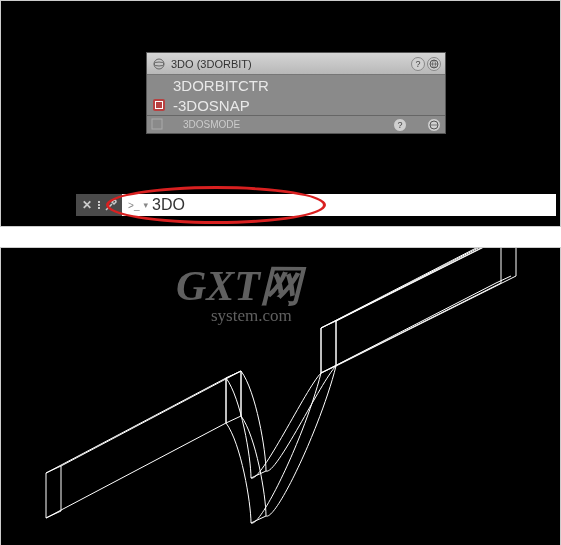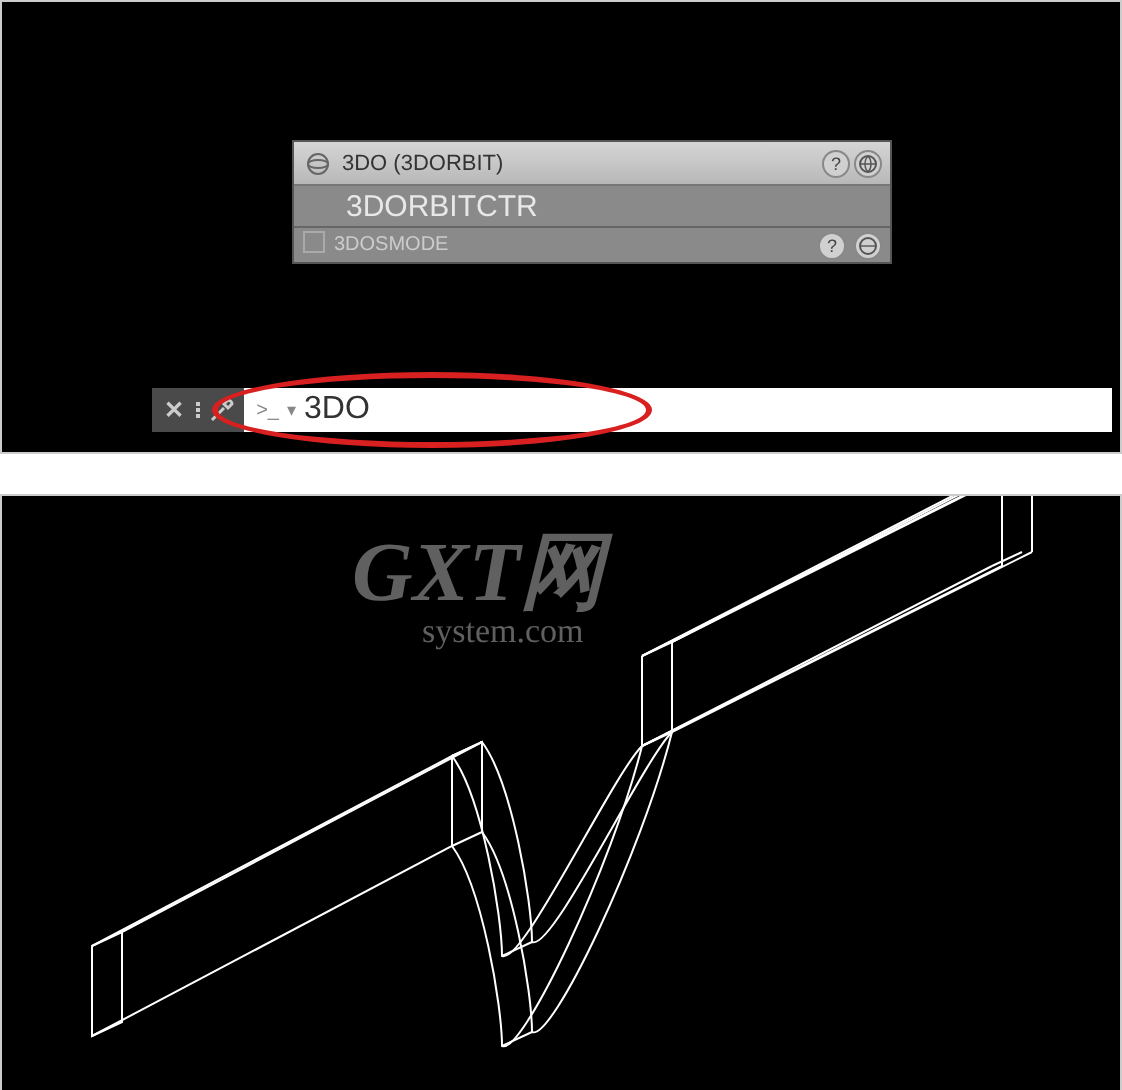--- a/index.html
+++ b/index.html
@@ -20,21 +20,21 @@
       width: 561px;
       height: 227px;
       background: #000000;
       position: relative;
       border: 1px solid #ccc;
     }
     
     .autocomplete-popup {
       position: absolute;
       left: 145px;
-      top: 69px;
+      top: 51px;
       width: 300px;
       background: #22c55e;
       border: 1px solid #555;
     }
     
     .autocomplete-header {
       background: linear-gradient(to bottom, #d5d5d5, #b8b8b8);
       height: 22px;
       display: flex;
       align-items: center;
@@ -112,21 +112,21 @@
       left: 2px;
     }
     
     .autocomplete-footer {
       height: 18px;
       background: #8a8a8a;
       border-top: 1px solid #666;
       display: flex;
       align-items: center;
       padding: 0 4px;
-      gap: 4px;
+      gap: 20px;
     }
     
     .footer-text {
       color: #ccc;
       font-size: 10px;
       flex: 1;
     }
     
     .command-bar {
       position: absolute;
@@ -277,20 +277,26 @@
         </span>
       </div>
     </div>
 
     <div class="autocomplete-item">
       <span class="icon-slot"></span>
       <span>3DORBITCTR</span>
     </div>
 
 
+    <div class="autocomplete-item">
+      <span class="icon-slot">
+          <span class="snap-icon"></span>
+        </span>
+      <span>-3DOSNAP</span>
+    </div>
 
 
     <div class="autocomplete-footer">
       <span class="icon-slot">
         <svg width="12" height="12" viewBox="0 0 12 12">
             <rect x="1" y="1" width="10" height="10" fill="none" stroke="#aaa" stroke-width="1"></rect>
           </svg>
       </span>
       <span class="footer-text">3DOSMODE</span>
       <span class="help-circle">?</span>

